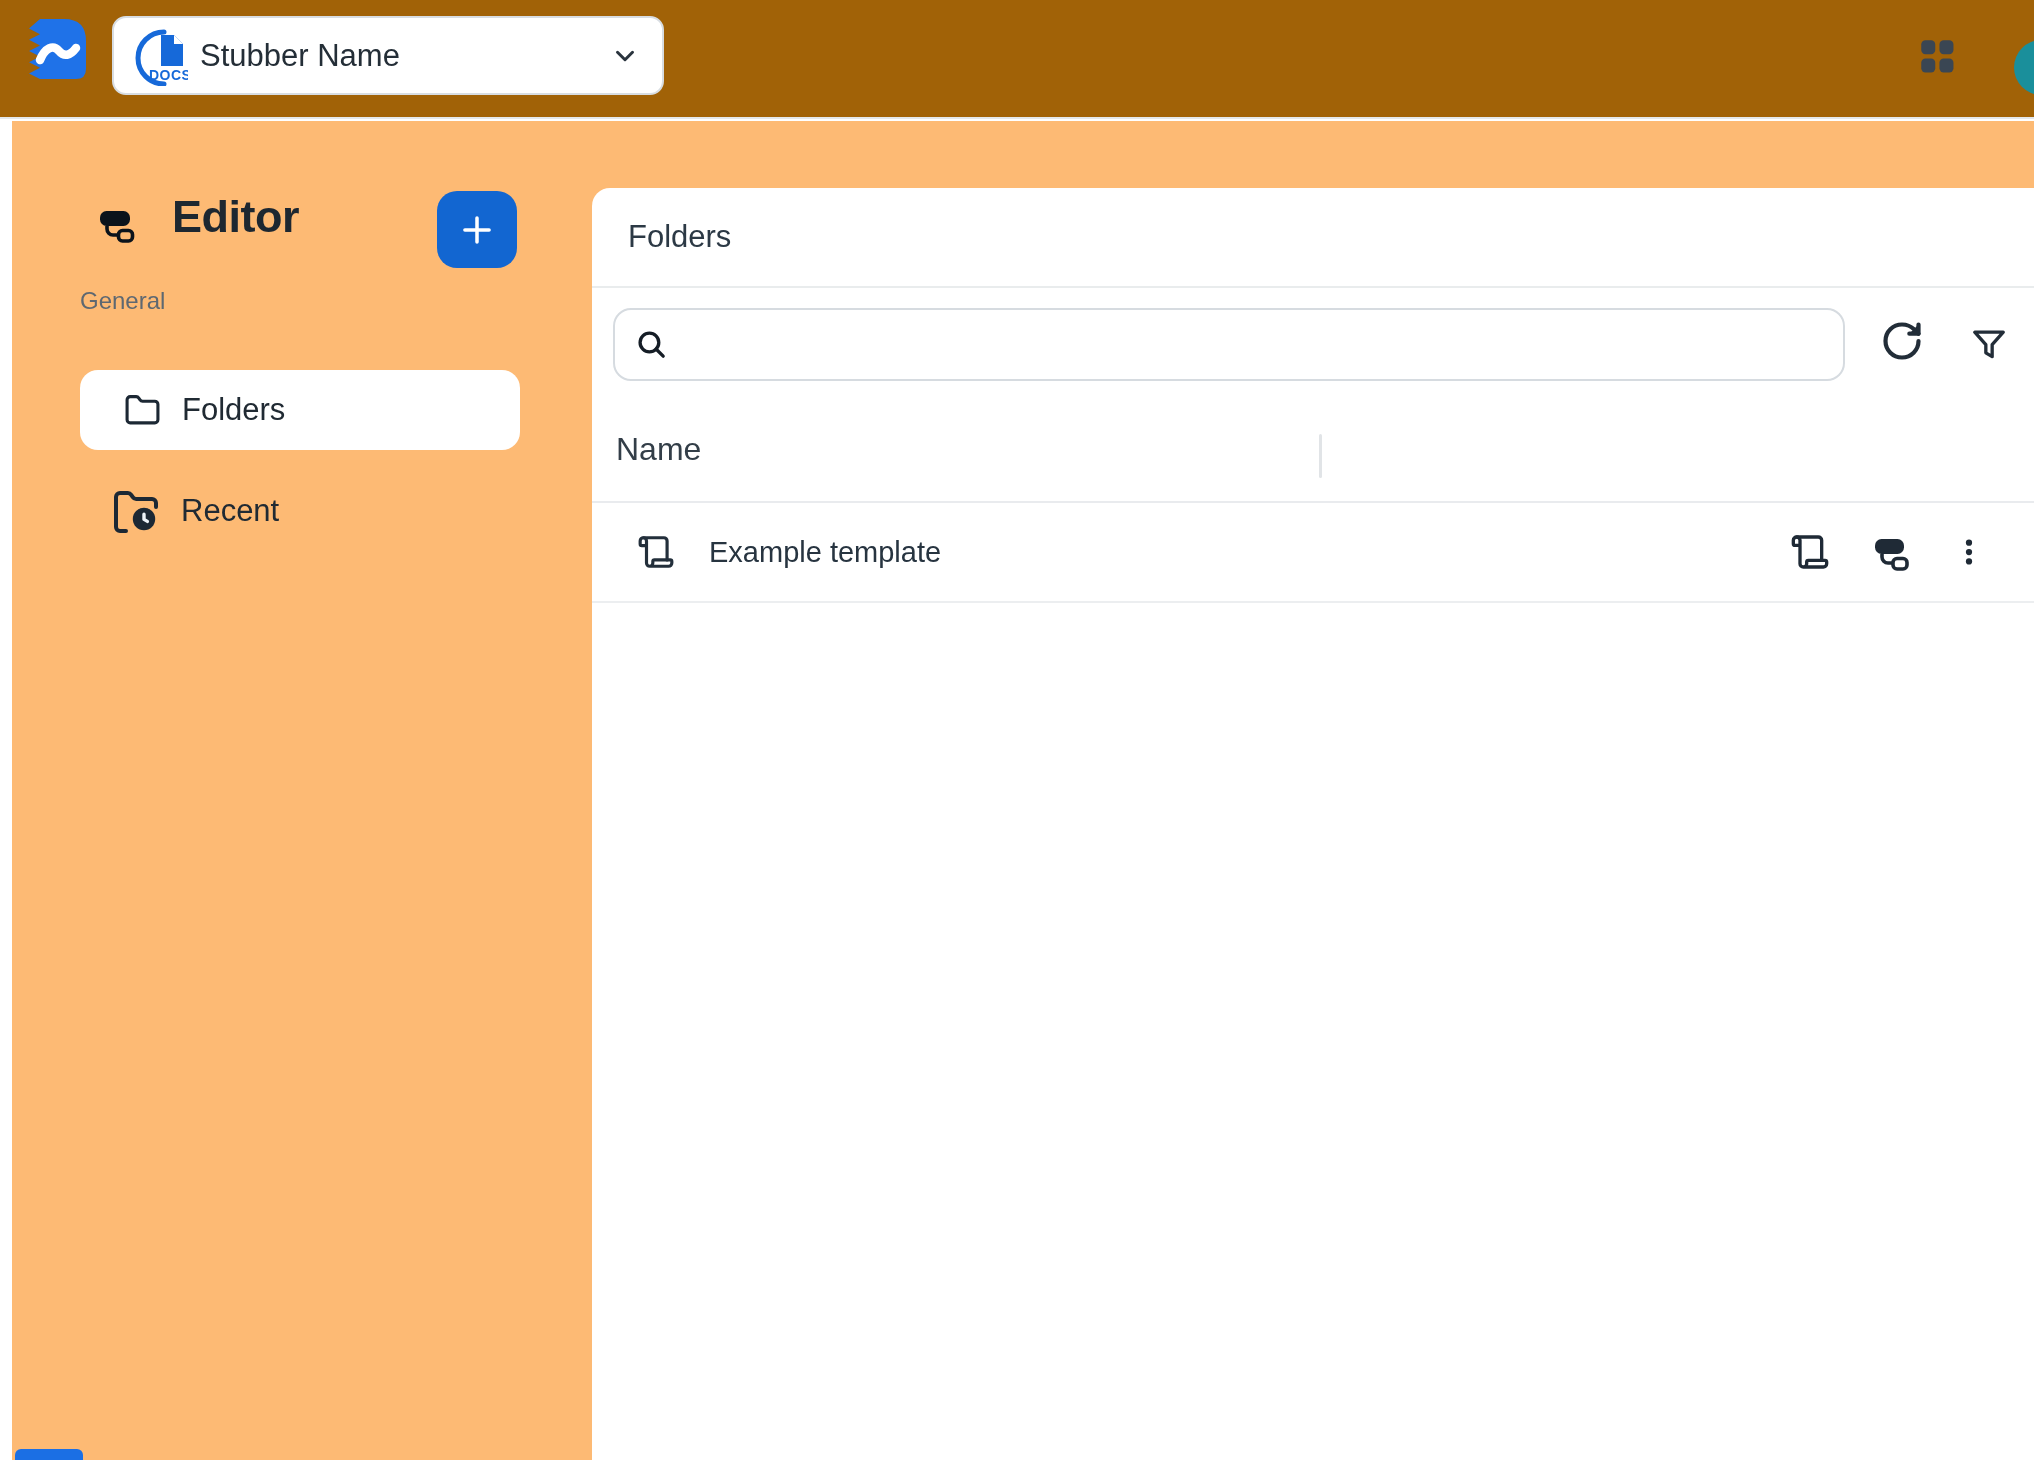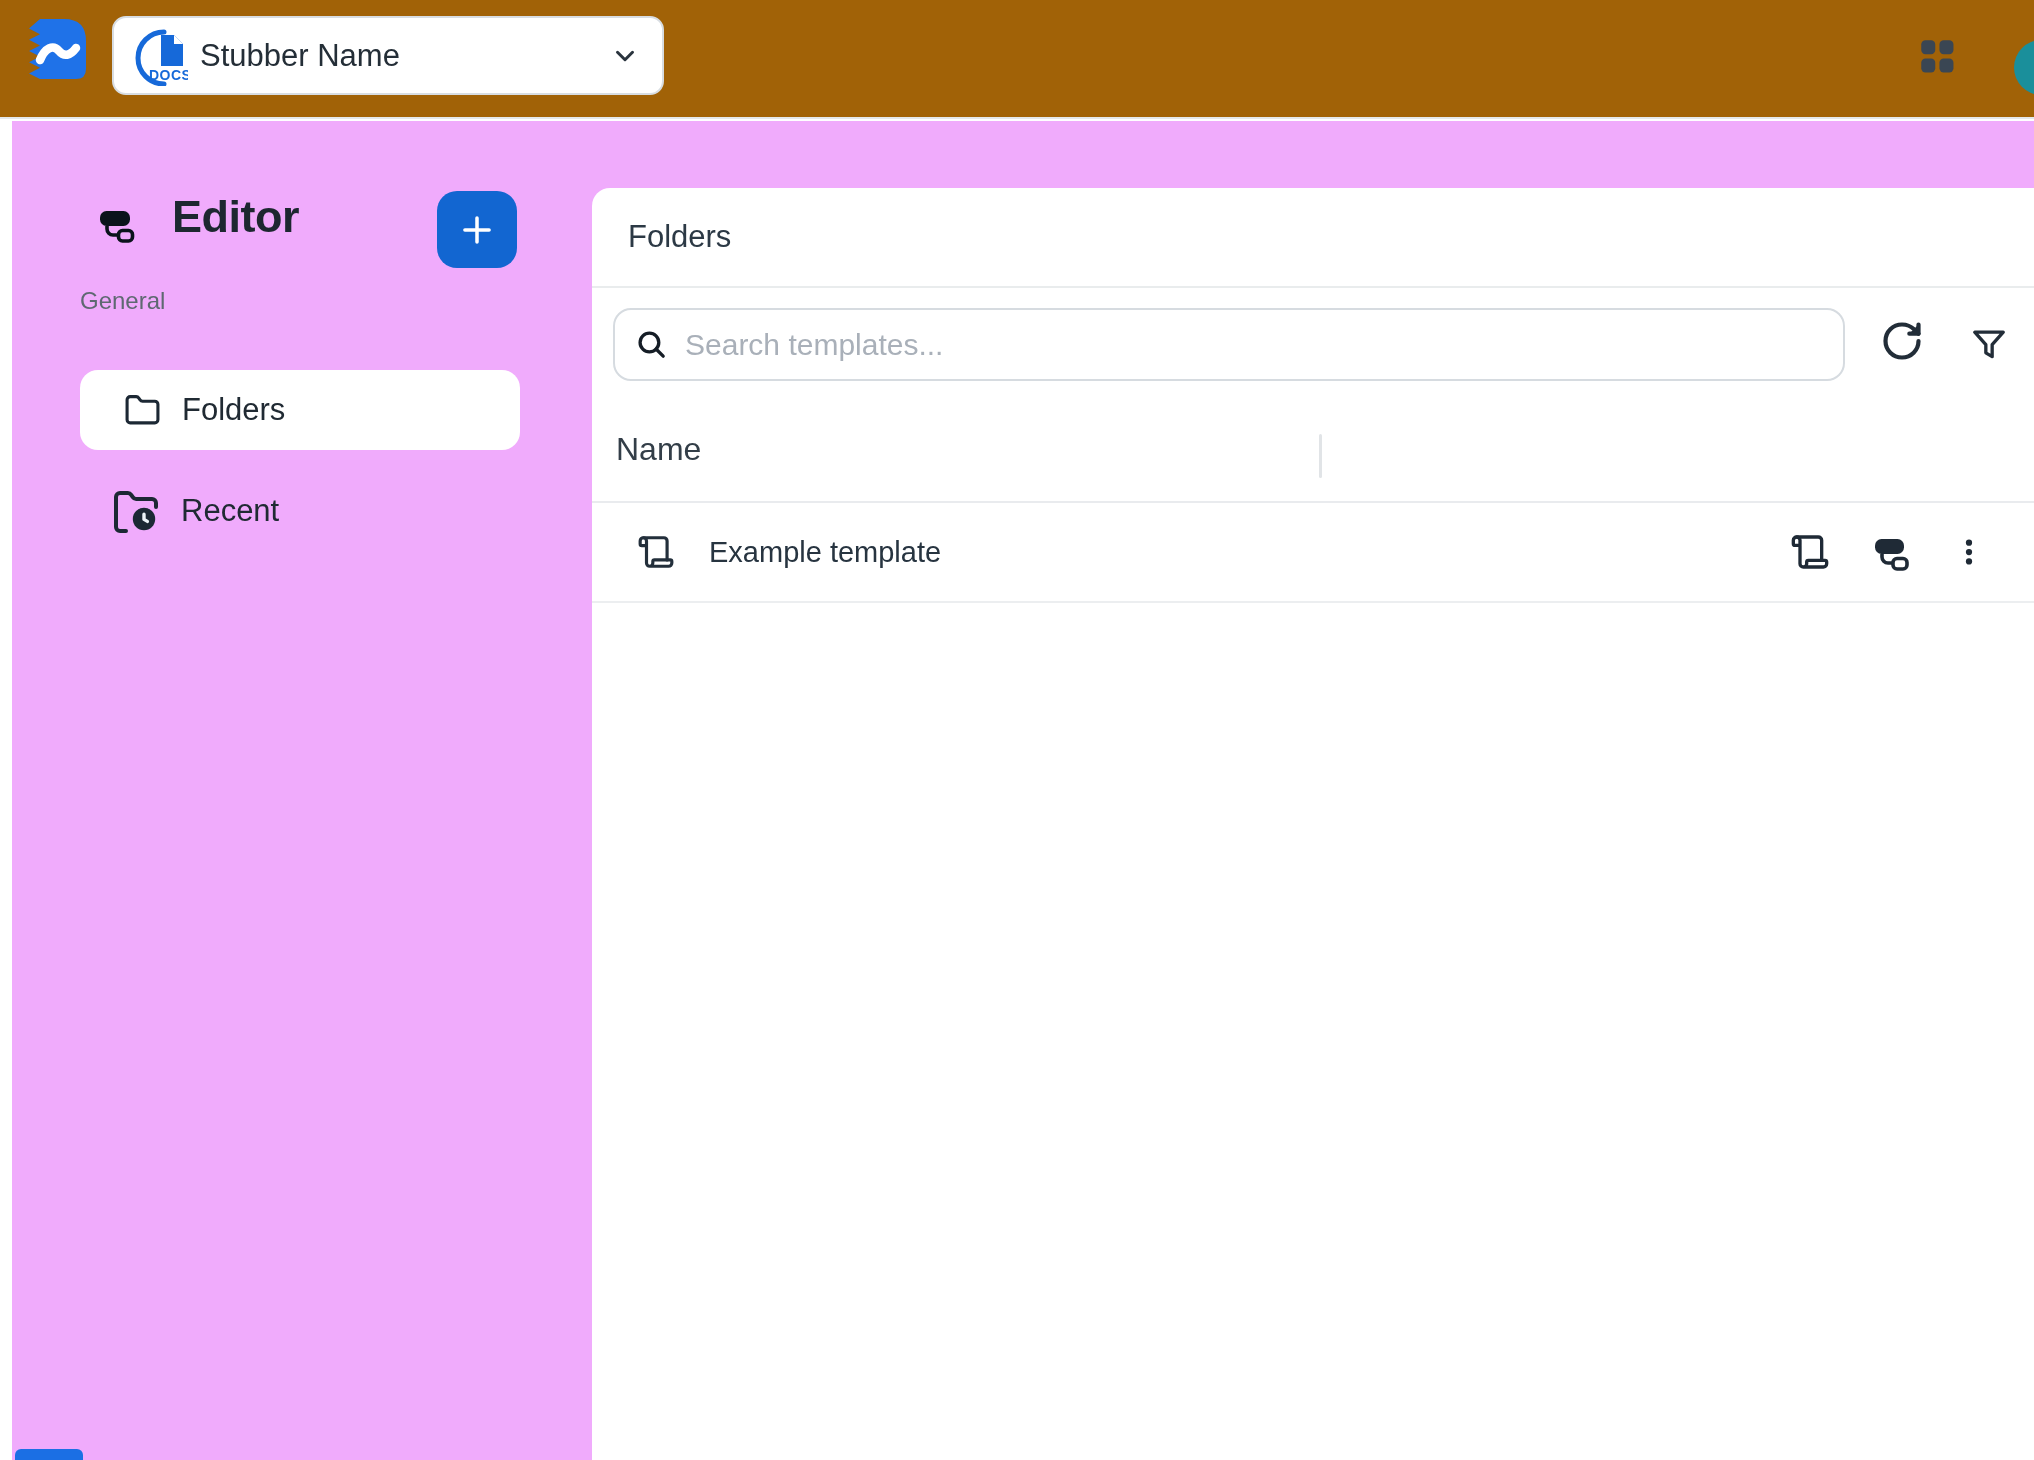--- a/index.html
+++ b/index.html
@@ -18,21 +18,21 @@
     border:2px solid #d8dde2; border-radius:14px; background:#fff;
     display:flex; align-items:center; padding:0 22px 0 14px; cursor:pointer;
   }
   .ws-icon { width:60px; height:60px; flex:0 0 auto; }
   .ws-label { font-size:31px; color:#242e37; margin-left:12px; flex:1 1 auto; white-space:nowrap; }
   .ws-chevron { width:30px; height:30px; color:#2a343e; flex:0 0 auto; }
   .grid-btn { position:absolute; left:1916px; top:35px; width:42px; height:42px; color:#3a4653; cursor:pointer; }
   .avatar { position:absolute; left:2014px; top:40px; width:55px; height:55px; border-radius:50%; background:#1a8f9b; cursor:pointer; }
 
   
-  .content { position:absolute; top:121px; left:12px; right:0; bottom:0; background:#f0abfc; }
+  .content { position:absolute; top:121px; left:12px; right:0; bottom:0; background:#fdba74; }
 
   
   .sidebar { position:absolute; left:0; top:0; width:580px; bottom:0; }
   .sb-title-icon { position:absolute; left:86px; top:84px; width:40px; height:40px; color:#0b131b; }
   .sb-title { position:absolute; left:160px; top:70px; font-size:45px; font-weight:700; color:#1d2730; letter-spacing:-0.5px; }
   .add-btn {
     position:absolute; left:425px; top:70px; width:80px; height:77px;
     background:#1266d1; border:none; border-radius:20px; cursor:pointer;
     display:flex; align-items:center; justify-content:center;
   }
@@ -178,21 +178,20 @@
       <span class="panel-title">Folders</span>
     </div>
 
     <div class="search-box">
       <span class="mag">
         <svg viewBox="0 0 24 24" fill="none" stroke="currentColor" stroke-width="2.4" stroke-linecap="round">
           <circle cx="10.5" cy="10.5" r="6.8"></circle>
             <path d="m20.5 20.5-5.2-5.2"></path>
         </svg>
       </span>
-      <input type="text" value="" placeholder="Search templates..." style="">
     </div>
 
     <button class="icon-btn refresh-btn">
       <svg viewBox="0 0 24 24" fill="none" stroke="currentColor" stroke-width="2.3" stroke-linecap="round" stroke-linejoin="round">
         <path d="M21 12a9 9 0 1 1-9-9c2.52 0 4.93 1 6.74 2.74L21 8"></path>
         <path d="M21 3v5h-5" fill="currentColor"></path>
       </svg>
     </button>
     <button class="icon-btn filter-btn">
       <svg viewBox="0 0 24 24" fill="none" stroke="currentColor" stroke-width="2.1" stroke-linejoin="round">

